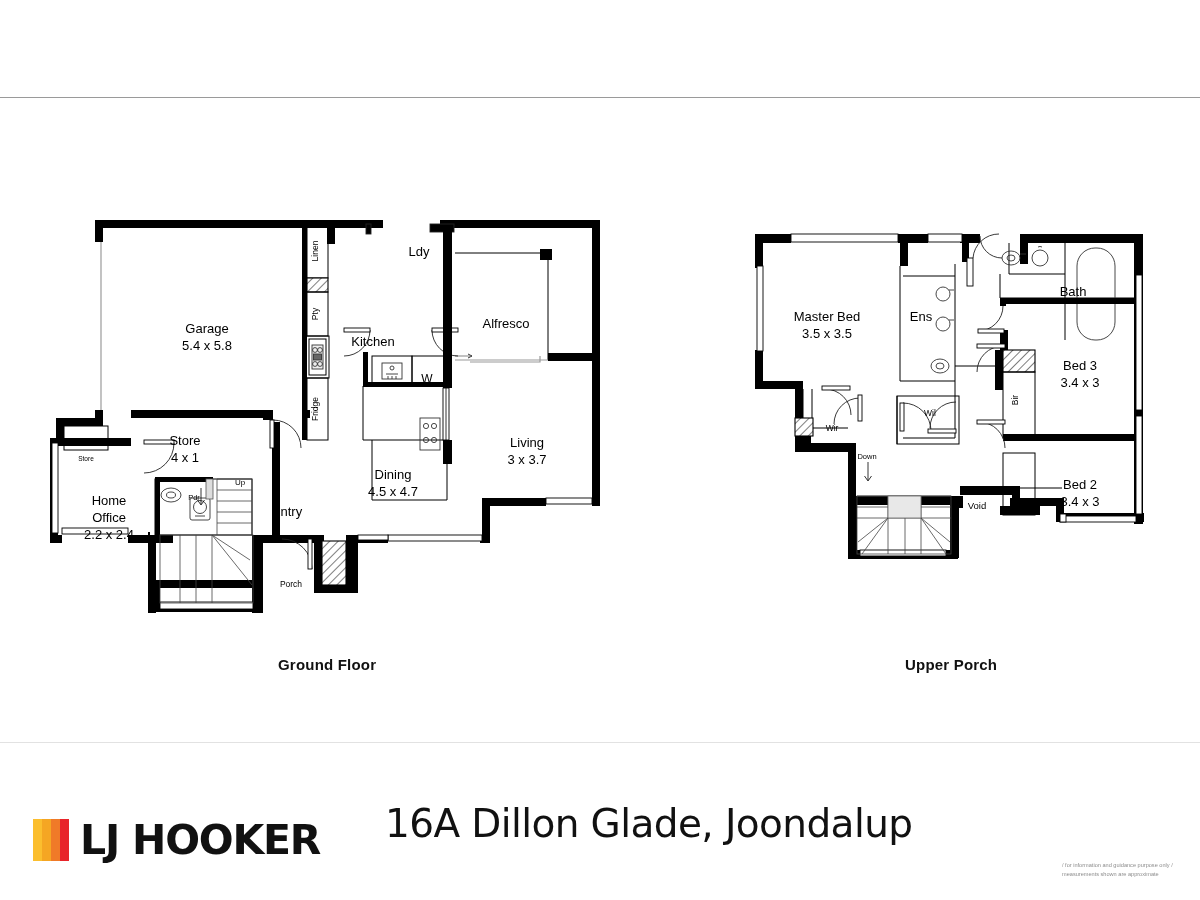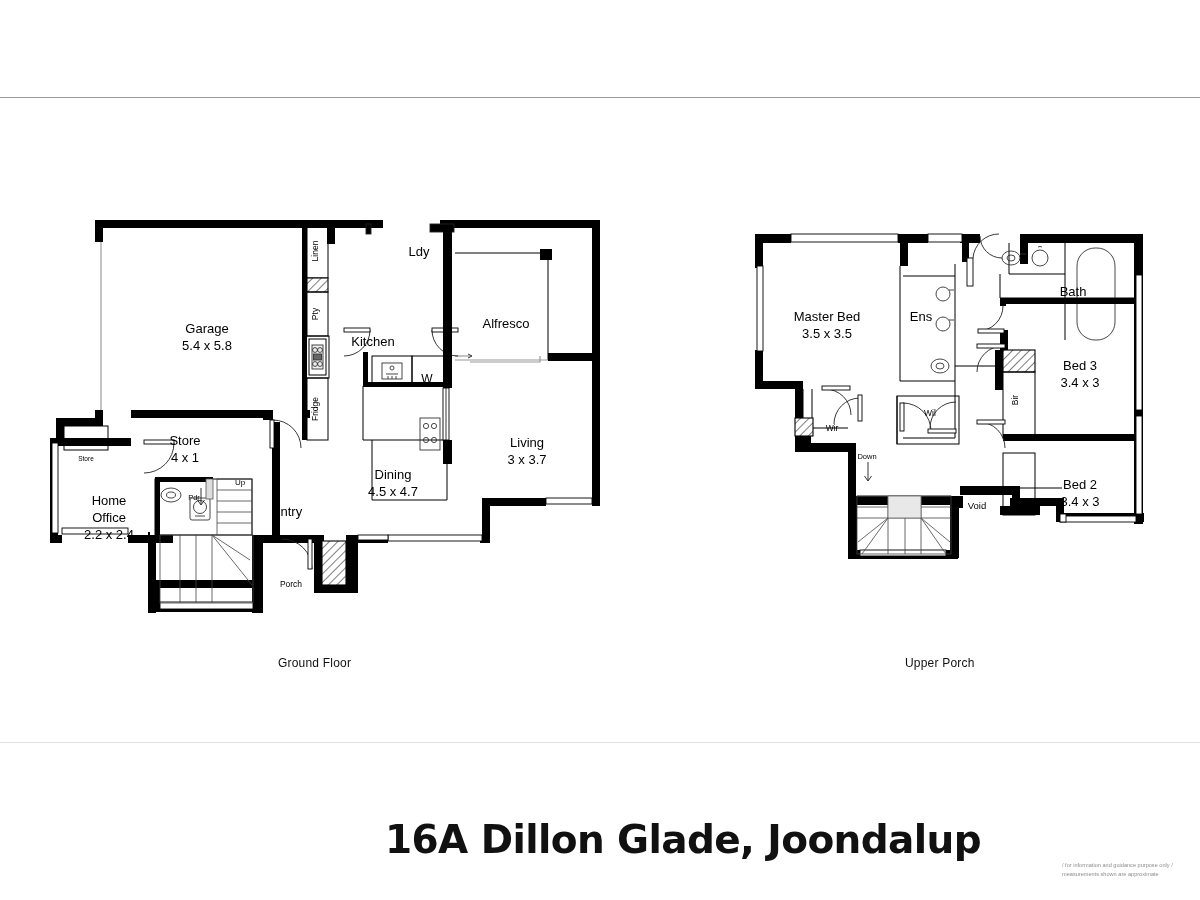--- a/index.html
+++ b/index.html
@@ -20,43 +20,43 @@
     position: absolute; left: 0; top: 742px; width: 1200px; height: 1px;
     background: #e2e2e2;
   }
 
   .plan-stage { position: absolute; left: 0; top: 98px; width: 1200px; height: 644px; }
 
   svg.floorplan { position: absolute; left: 0; top: 0; width: 1200px; height: 644px; }
 
   .floor-caption {
     position: absolute;
-    font-size: 12px; font-weight: normal; color: #111;
+    font-size: 15px; font-weight: bold; color: #111;
     letter-spacing: 0.2px;
     white-space: nowrap;
   }
   #caption-ground { left: 278px; top: 558px; }
   #caption-upper  { left: 905px; top: 558px; }
 
   
   .footer { position: absolute; left: 0; top: 743px; width: 1200px; height: 157px; background:#fff; }
 
   .logo-wrap { position: absolute; left: 33px; top: 76px; display: flex; align-items: center; }
   .logo-bars { display: flex; height: 42px; margin-right: 11px; }
   .logo-bars span { display: block; width: 9px; height: 42px; }
   .logo-text {
     font-family: "DejaVu Sans", sans-serif;
     font-size: 41px; font-weight: bold; color: #111;
     letter-spacing: -1.2px; line-height: 42px;
   }
 
   .addr-title {
-    position: absolute; left: 385px; top: 74px;
+    position: absolute; left: 385px; top: 58px;
     font-family: "DejaVu Sans", sans-serif;
-    font-size: 39px; font-weight: 700; color: #111;
+    font-size: 39px; font-weight: 400; color: #111;
     letter-spacing: -0.6px; white-space: nowrap;
   }
 
   .disclaimer {
     position: absolute; left: 1062px; top: 118px;
     font-size: 5.6px; color: #8d8d8d; line-height: 9px;
     white-space: nowrap; text-align: left;
   }
 
   
@@ -480,20 +480,29 @@
       </g>
     </svg>
 
     <div class="floor-caption" id="caption-ground">Ground Floor</div>
     <div class="floor-caption" id="caption-upper">Upper Porch</div>
   </div>
 
   <div class="divider-bottom"></div>
 
   <div class="footer">
+    <div class="logo-wrap">
+      <div class="logo-bars">
+        <span style="background: rgb(251, 190, 46);"></span>
+        <span style="background: rgb(245, 166, 35);"></span>
+        <span style="background: rgb(240, 122, 40);"></span>
+        <span style="background: rgb(232, 36, 42);"></span>
+      </div>
+      <div class="logo-text">LJ HOOKER</div>
+    </div>
 
     <div class="addr-title">16A Dillon Glade, Joondalup</div>
 
     <div class="disclaimer">
       <div>/ for information and guidance purpose only /</div>
       <div>measurements shown are approximate</div>
     </div>
   </div>
 
 </div>

